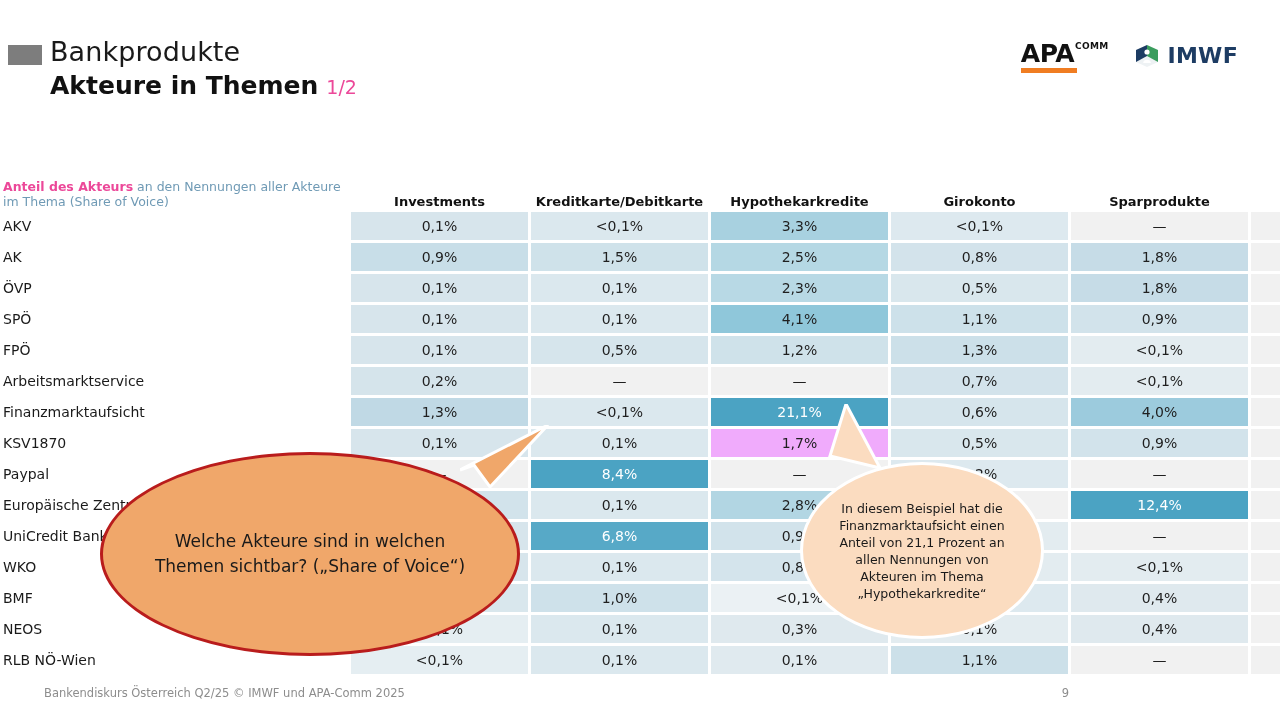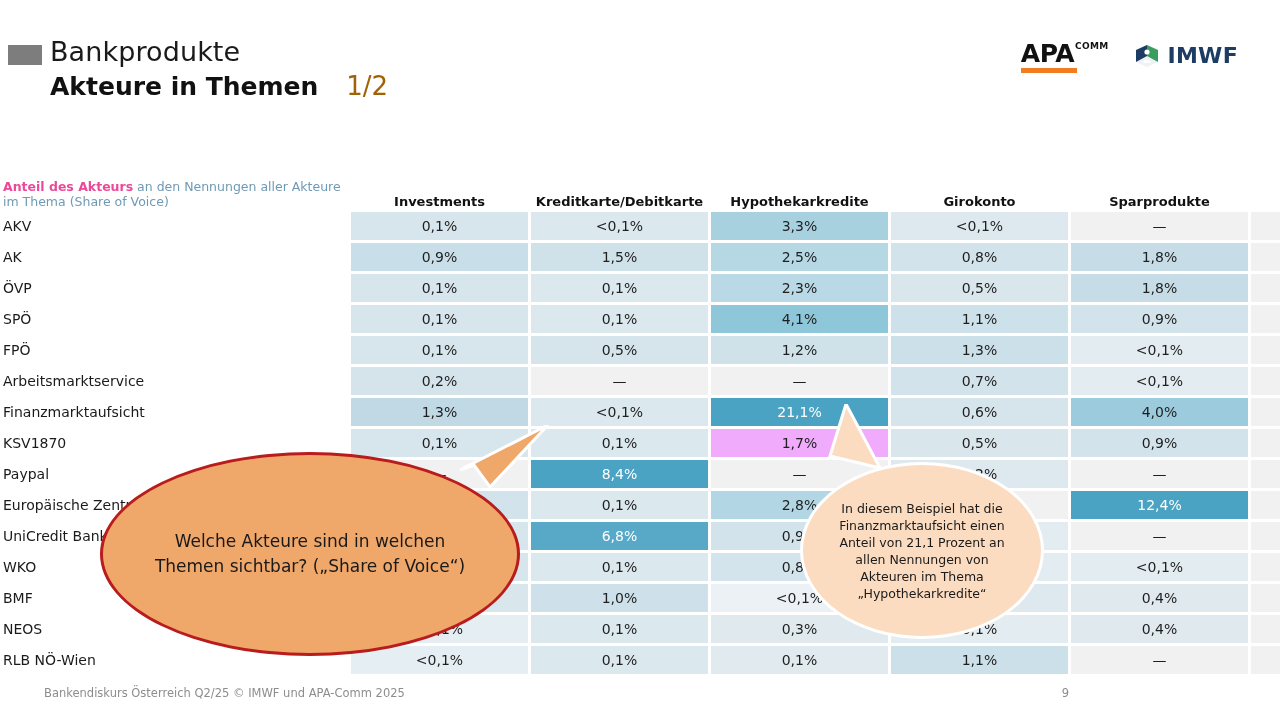--- a/index.html
+++ b/index.html
@@ -39,21 +39,21 @@
     line-height: 32px;
     letter-spacing: 0.1px;
   }
   #title-line2 {
     font-size: 25px;
     line-height: 32px;
     margin-top: 2px;
     color: #111111;
   }
   #title-line2 .strong { font-weight: 700; font-size: 25px; }
-  #title-line2 .light  { font-weight: 400; font-size: 26px; color:#a16207;margin-left:20px; }
+  #title-line2 .light  { font-weight: 400; font-size: 19px; color:#ec4899; }
 
   
   #logo-area {
     position: absolute;
     right: 42px; top: 42px;
     display: flex;
     align-items: center;
     gap: 26px;
   }
   .logo-apa {

